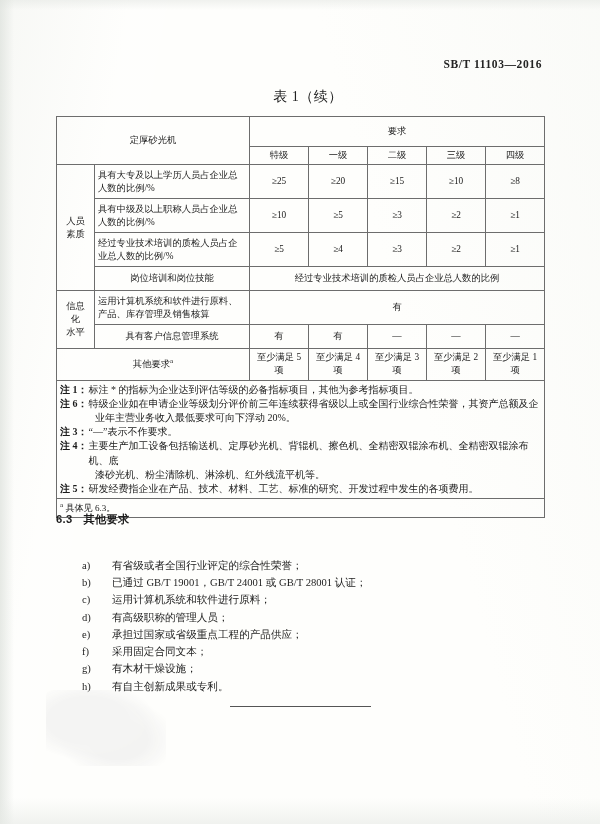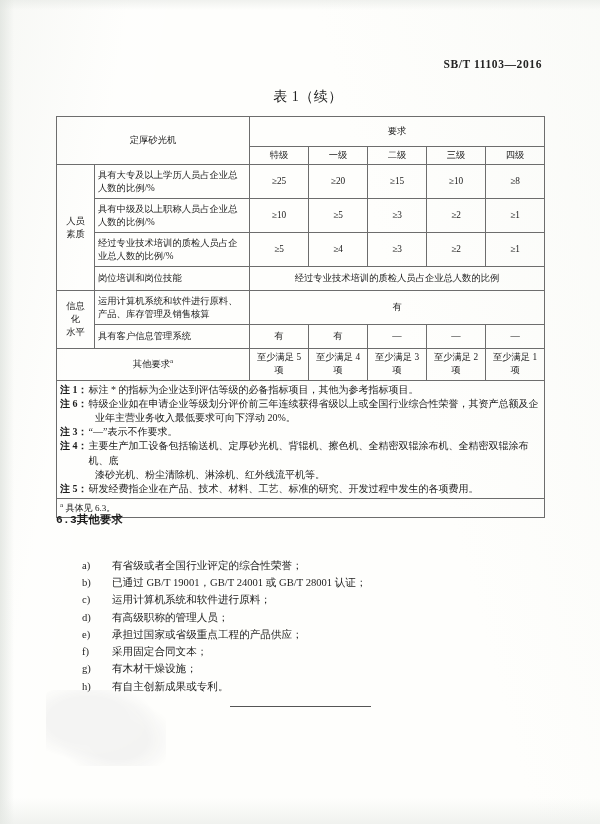--- a/index.html
+++ b/index.html
@@ -106,21 +106,21 @@
   .col-group { width: 38px; text-align: center; }
   .col-item  { width: 155px; }
   .col-lv    { width: 59px; text-align: center; }
 
   .hdr { text-align: center; margin-top: 32px; }
   .hdr-main { height: 30px; }
   .hdr-sub { height: 17px; }
   .cell-item { text-align: left; padding-left: 6px; }
   .group-label { text-align: center; line-height: 1.5; }
   .row-tall td { height: 29px; }
-  .row-mid td  { height: 19px; }
+  .row-mid td  { height: 19px; text-align: center; }
   .span-all { text-align: center; }
   .other-req { text-align: center; }
   .other-req .sup { font-size: 7px; vertical-align: super; }
   .lvl-cell { text-align: center; font-family: "Liberation Serif", serif; }
 
   
   .notes-cell {
     text-align: left;
     padding: 4px 8px 4px 8px;
     font-size: 10px;
@@ -150,21 +150,21 @@
     position: absolute;
     left: 56px;
     width: 490px;
   }
   .sec-head {
     top: 512px;
     font-size: 11.2px;
     font-weight: bold;
     letter-spacing: 0.3px;
   }
-  .sec-head .num { font-family: Liberation Mono, monospace; }
+  .sec-head .num { margin-right: 11px; font-family: Liberation Sans, sans-serif; }
   .sec-intro {
     top: 538px;
     font-size: 10.6px;
     padding-left: 26px;
     line-height: 1.6;
   }
   .sec-list {
     top: 560px;
     padding-left: 26px;
     font-size: 10.6px;

